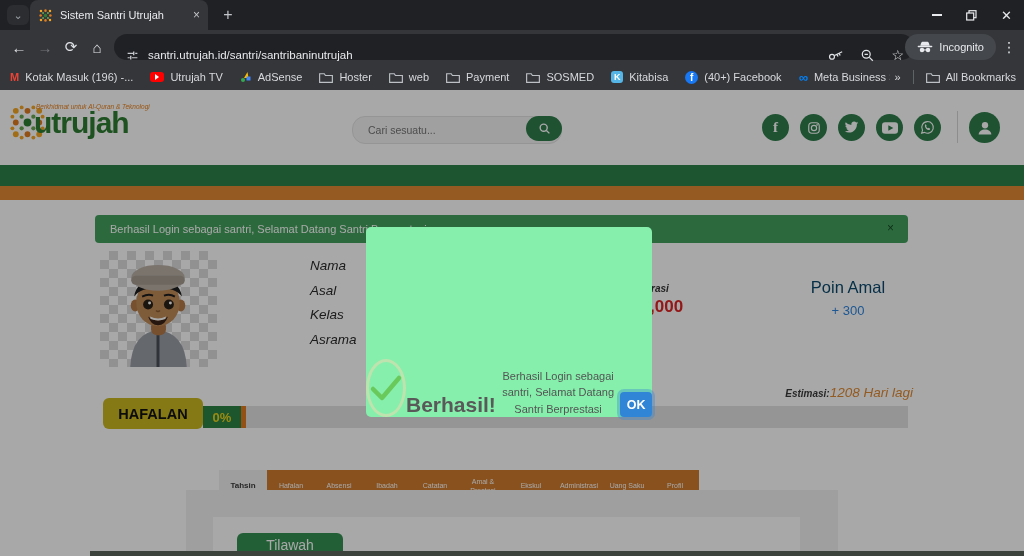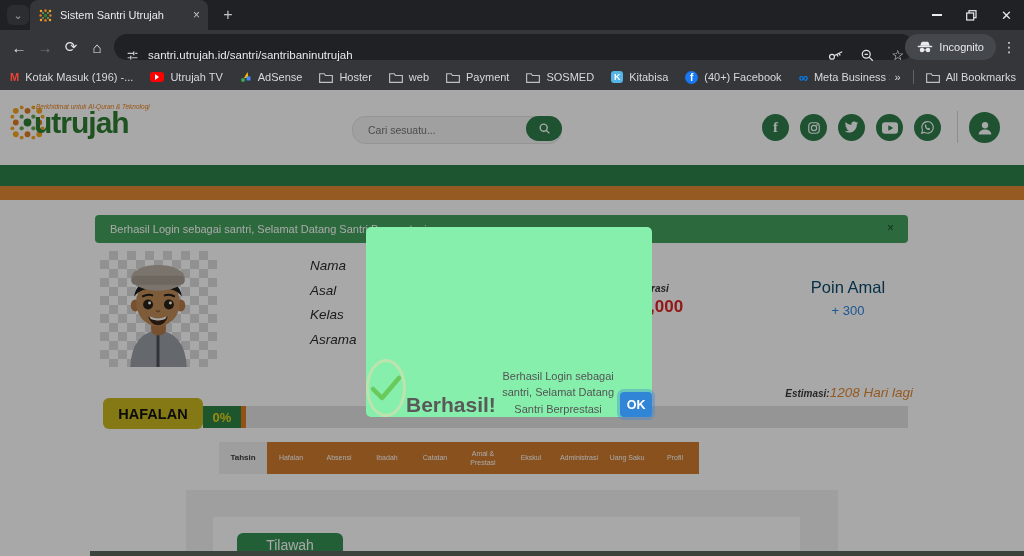--- a/index.html
+++ b/index.html
@@ -66,21 +66,21 @@
   .poin .pv{font-size:13px;color:#2e86e0;margin-top:6px;}
 
   .hbadge{position:absolute;left:103px;top:308px;width:100px;height:31px;background:#c9b821;border-radius:6px;display:flex;align-items:center;justify-content:center;font-size:14.5px;font-weight:bold;color:#111;z-index:2;}
   .hbar{position:absolute;left:203px;top:316px;width:705px;height:22px;background:#e3e3e3;display:flex;}
   .hseg{width:38px;height:22px;background:#2d8144;display:flex;align-items:center;justify-content:center;color:#e8d41f;font-size:13px;font-weight:bold;}
   .hsego{width:5px;height:22px;background:#e07b20;}
   .estim{position:absolute;right:111px;top:295px;display:flex;align-items:baseline;white-space:nowrap;}
   .estl{font-size:10px;font-weight:bold;font-style:italic;color:#3a3a3a;}
   .estv{font-size:13.5px;font-style:italic;color:#e08a33;}
 
-  .stabs{position:absolute;left:219px;top:352px;display:flex;}
+  .stabs{position:absolute;left:219px;top:380px;display:flex;}
   .stab{width:48px;height:32px;background:#cf7b2e;color:#fff;font-size:7px;line-height:1.35;display:flex;align-items:center;justify-content:center;text-align:center;box-sizing:border-box;padding:2px;}
   .stab.active{background:#f0f0f0;color:#3a3a3a;font-size:8px;font-weight:bold;}
 
   .panel{position:absolute;left:186px;top:400px;width:652px;height:66px;background:#f2f2f2;}
   .card{position:absolute;left:213px;top:427px;width:587px;height:39px;background:#ffffff;}
   .tilawah{position:absolute;left:237px;top:443px;width:106px;height:30px;background:#359053;border-radius:6px 6px 0 0;color:#fff;font-size:14px;display:flex;flex-direction:column;align-items:center;padding-top:4px;box-sizing:border-box;}
   .tilund{width:58px;height:3px;background:#dcc51a;margin-top:2px;}
   .darkstrip{position:absolute;left:90px;top:461px;width:934px;height:5px;background:#5b645b;}
 
   

